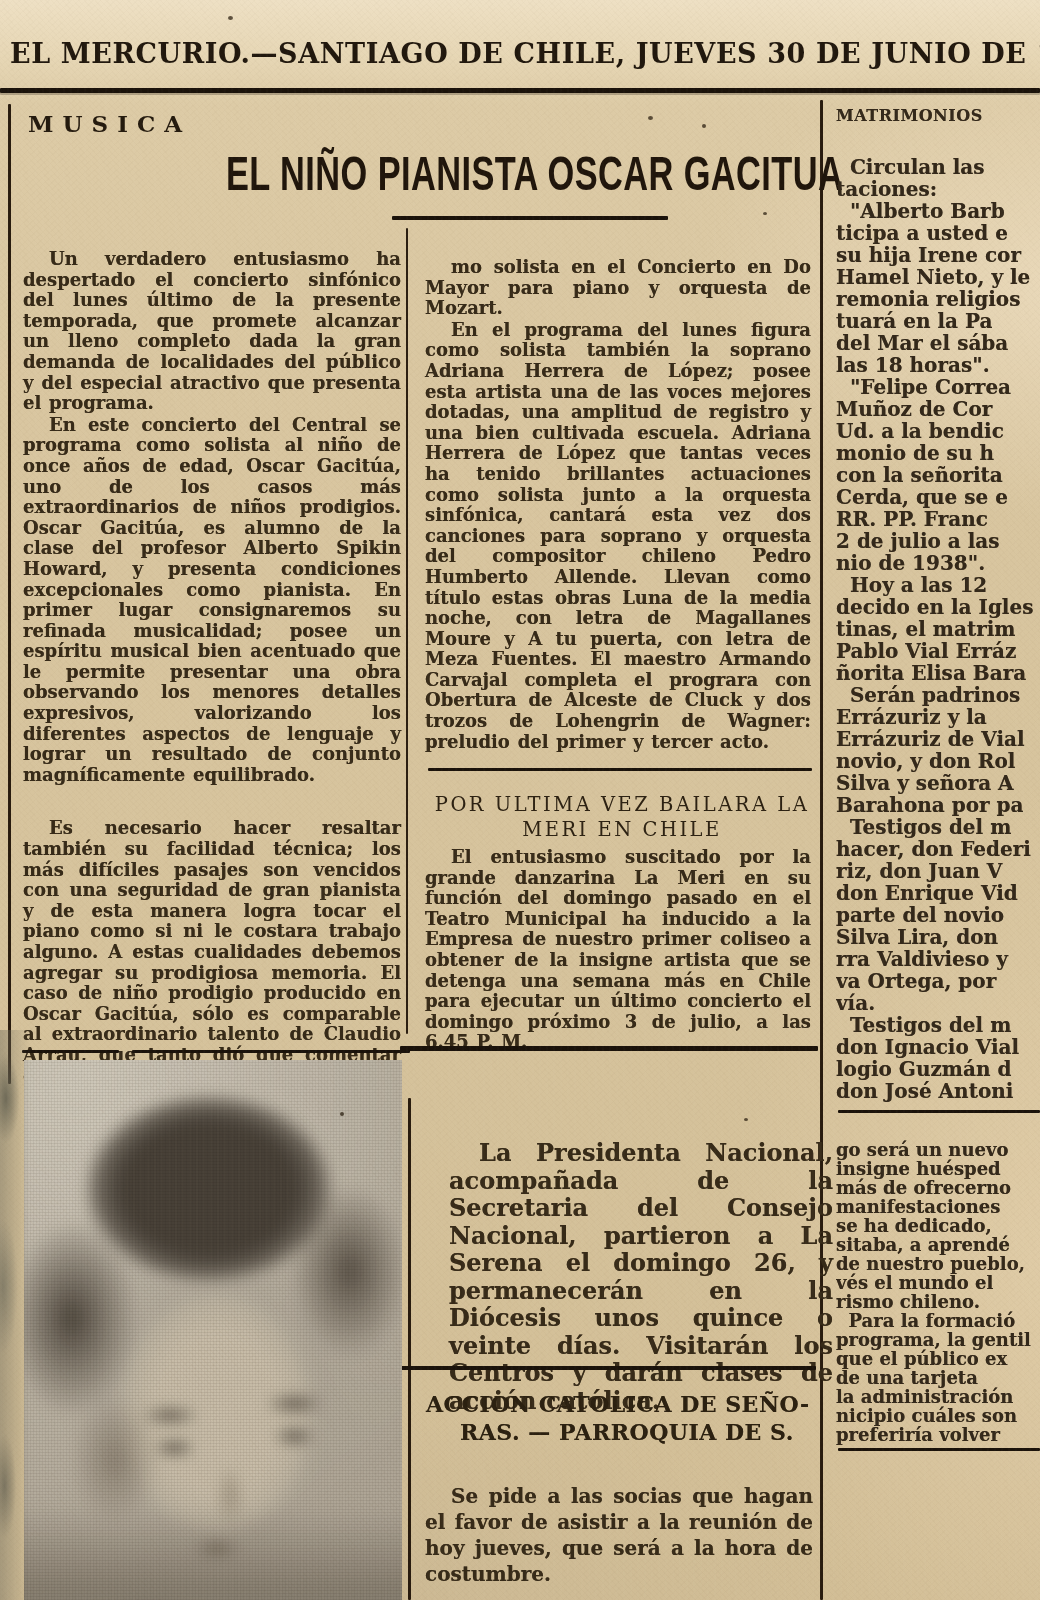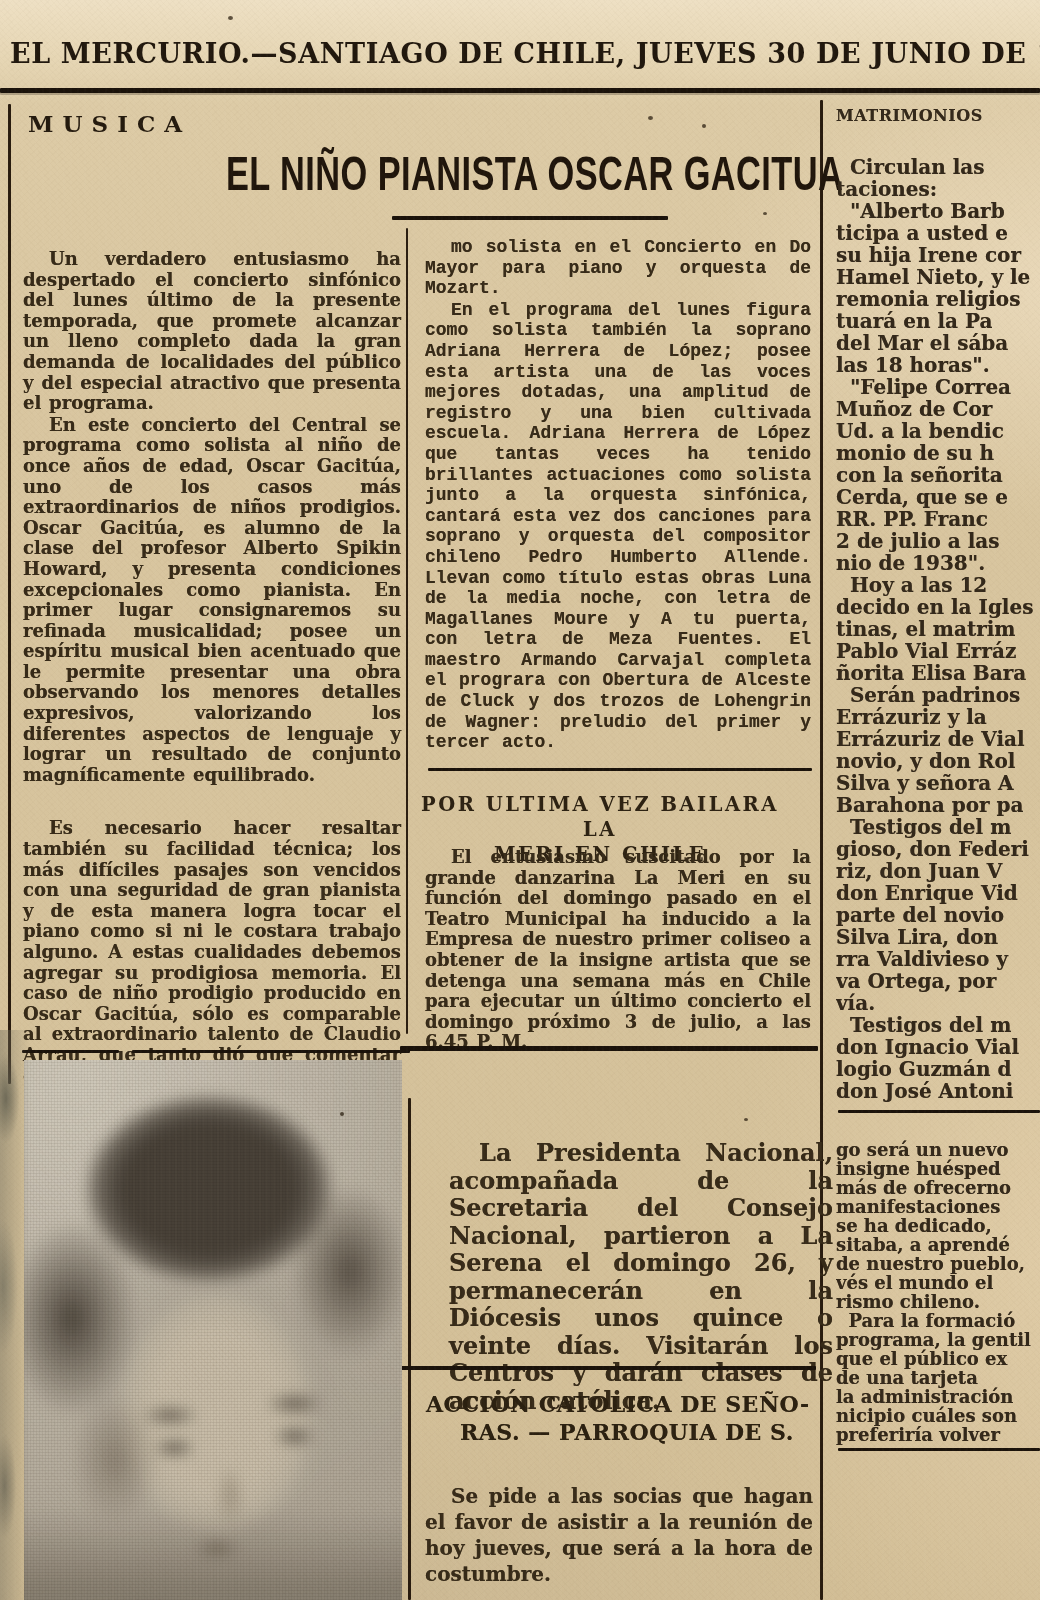--- a/index.html
+++ b/index.html
@@ -42,23 +42,23 @@
     letter-spacing:9px;color:#241a0e;}
   .headline{position:absolute;left:226px;top:146px;font-family:"Liberation Sans",sans-serif;
     font-weight:bold;font-size:43px;color:#1f150b;white-space:nowrap;
     transform:scale(.8,1.12);transform-origin:left top;letter-spacing:.5px;}
   .bodycol{position:absolute;font-size:18px;line-height:20.6px;font-weight:bold;
     color:#362a18;text-shadow:0 0 .4px rgba(45,33,16,.65);}
   .bodycol p{margin:1px;text-indent:26px;text-align:justify;word-spacing:1.5px;}
   #col1{left:22px;top:248px;width:380px;}
   #col1 p:nth-child(3){margin-top:33px;}
   #col1 p:nth-child(4){text-align:left;}
-  #col2{left:424px;top:236px;width:388px;font-family:Liberation Mono, monospace;}
-  .ultima-title{position:absolute;left:406px;top:792px;width:388px;text-align:center;
-    font-weight:bold;font-size:19.5px;line-height:25px;letter-spacing:2.5px;color:#2c2112;}
+  #col2{left:424px;top:256px;width:388px;}
+  .ultima-title{position:absolute;left:428px;top:792px;width:388px;text-align:center;
+    font-weight:normal;font-size:19.5px;line-height:25px;letter-spacing:2.5px;color:#2c2112;}
   #ultima-body{left:424px;top:846px;width:388px;}
   #ultima-body p:nth-child(2){text-align:left;}
   
   .subhead{position:absolute;font-weight:bold;color:#2b2010;text-shadow:0 0 .4px rgba(40,28,12,.6);}
   #presidenta-title{left:430px;top:1068px;font-size:25px;line-height:31px;letter-spacing:1px;}
   #presidenta-title .l2{padding-left:14px;}
   #presidenta-body{left:448px;top:1138px;width:386px;font-size:24px;line-height:27.5px;}
   #presidenta-body p{text-indent:30px;}
   #accion-title{left:426px;top:1390px;font-size:22px;line-height:28px;letter-spacing:.5px;}
   #accion-title .l2{padding-left:34px;}
@@ -192,21 +192,21 @@
       <div class="mline">tinas, el matrim</div>
       <div class="mline">Pablo Vial Erráz</div>
       <div class="mline">ñorita Elisa Bara</div>
       <div class="mline">  Serán padrinos</div>
       <div class="mline">Errázuriz y la</div>
       <div class="mline">Errázuriz de Vial</div>
       <div class="mline">novio, y don Rol</div>
       <div class="mline">Silva y señora A</div>
       <div class="mline">Barahona por pa</div>
       <div class="mline">  Testigos del m</div>
-      <div class="mline">gioso, don Federi</div>
+      <div class="mline">hacer, don Federi</div>
       <div class="mline">riz, don Juan V</div>
       <div class="mline">don Enrique Vid</div>
       <div class="mline">parte del novio</div>
       <div class="mline">Silva Lira, don</div>
       <div class="mline">rra Valdivieso y</div>
       <div class="mline">va Ortega, por</div>
       <div class="mline">vía.</div>
       <div class="mline">  Testigos del m</div>
       <div class="mline">don Ignacio Vial</div>
       <div class="mline">logio Guzmán d</div>

